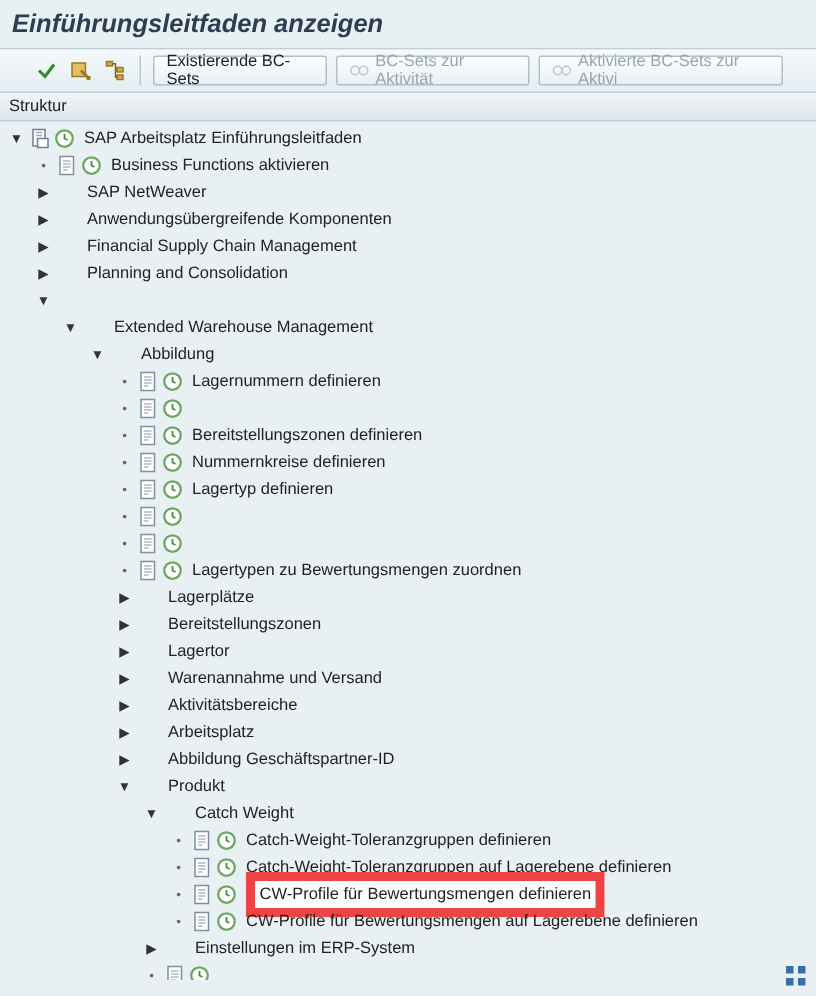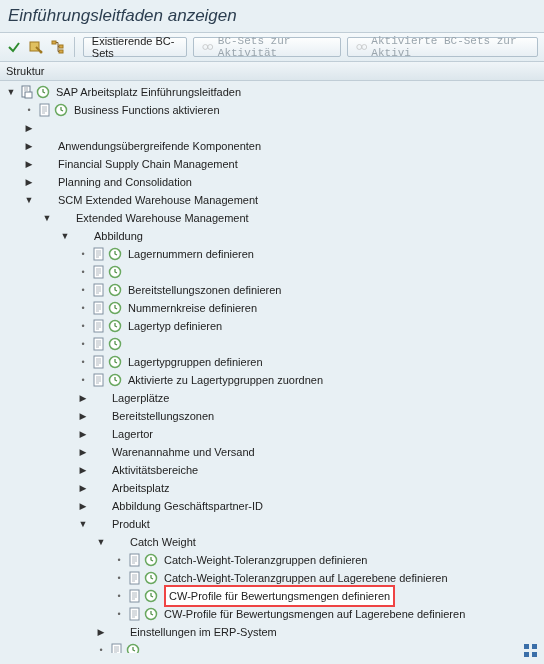--- a/index.html
+++ b/index.html
@@ -9,52 +9,52 @@
     font-size: 11px;
     background: #e8f0f4;
     color: #222;
     width: 544px;
     height: 664px;
     overflow: hidden;
     position: relative;
   }
   .title-bar {
     font-size: 17px;
-    font-weight: normal;
+    font-weight: bold;
     font-style: italic;
     padding: 6px 8px 6px 8px;
     color: #2c3e50;
     background: #e8f0f4;
   }
   .divider { border-top: 1px solid #c0cdd6; }
   .toolbar {
     display: flex;
     align-items: center;
     gap: 6px;
-    padding: 4px 6px;
+    padding: 4px 22px;
     background: linear-gradient(#f5f9fb,#e4edf2);
     border-bottom: 1px solid #c0cdd6;
   }
   .tb-icon {
     width: 18px; height: 18px;
     display: inline-flex; align-items: center; justify-content: center;
     border: 1px solid transparent;
     border-radius: 2px;
   }
   .tb-sep { width:1px; height:20px; background:#b8c6d0; margin:0 2px; }
   .tb-btn {
     display: inline-flex; align-items:center; gap:4px;
     padding: 2px 8px;
     border:1px solid #b0c0cc;
     border-radius:2px;
     background: linear-gradient(#fdfefe,#e8eff4);
     font-size:11px;
     height: 20px;
   }
-  .tb-btn.disabled { color:#9aa5ad;font-family:Liberation Mono, monospace; }
+  .tb-btn.disabled { color:#9aa5ad; }
   .tb-btn.disabled svg { filter: grayscale(100%); opacity:0.6; }
   .struct-header {
     background: linear-gradient(#f0f5f8,#dce6ec);
     border-bottom:1px solid #c0cdd6;
     padding: 3px 6px;
     font-size:11px;
   }
   .tree {
     padding: 2px 0 4px 0;
     overflow:auto;
@@ -77,21 +77,21 @@
   }
   .dot {
     width:14px; height:14px;
     display:inline-flex; align-items:center; justify-content:center;
     flex:0 0 14px;
     color:#666; font-size:9px;
   }
   .icons { display:inline-flex; align-items:center; gap:2px; margin:0 4px 0 2px; }
   .label { padding:0 2px; }
   .label.highlight {
-    border: 2px solid #ef4444;
+    border: 6px solid #ef4444;
     padding: 0 3px;
     background: #fff;
     margin-left: 2px;
   }
   .corner-icon {
     position:absolute;
     right:4px; bottom:4px;
     width:18px; height:18px;
   }
   svg { display:block; }
@@ -183,20 +183,21 @@
             <path d="M7 4 V7 L9 8" stroke="#4a8a40" stroke-width="1.2" fill="none"></path>
           </svg>
         </span>
       </span>
       <span class="label">Business Functions aktivieren</span>
     </div>
     <div class="row">
       <span class="indent" style="width: 22px;"></span>
       <span class="twisty">▶</span>
       <span style="display: inline-block; width: 20px;"></span>
+      <span class="label">SAP NetWeaver</span>
     </div>
     <div class="row">
       <span class="indent" style="width: 22px;"></span>
       <span class="twisty">▶</span>
       <span style="display: inline-block; width: 20px;"></span>
       <span class="label">Anwendungsübergreifende Komponenten</span>
     </div>
     <div class="row">
       <span class="indent" style="width: 22px;"></span>
       <span class="twisty">▶</span>
@@ -206,21 +207,20 @@
     <div class="row">
       <span class="indent" style="width: 22px;"></span>
       <span class="twisty">▶</span>
       <span style="display: inline-block; width: 20px;"></span>
       <span class="label">Planning and Consolidation</span>
     </div>
     <div class="row">
       <span class="indent" style="width: 22px;"></span>
       <span class="twisty">▼</span>
       <span style="display: inline-block; width: 20px;"></span>
-      <span class="label">SCM Extended Warehouse Management</span>
     </div>
     <div class="row">
       <span class="indent" style="width: 40px;"></span>
       <span class="twisty">▼</span>
       <span style="display: inline-block; width: 20px;"></span>
       <span class="label">Extended Warehouse Management</span>
     </div>
     <div class="row">
       <span class="indent" style="width: 58px;"></span>
       <span class="twisty">▼</span>
@@ -349,40 +349,39 @@
             <path d="M4 4h5M4 6h5M4 8h5M4 10h3" stroke="#b0b8c0"></path>
           </svg>
         </span>
         <span>
           <svg width="14" height="14" viewBox="0 0 14 14">
             <circle cx="7" cy="7" r="5.5" fill="#fff" stroke="#6aa860" stroke-width="1.5"></circle>
             <path d="M7 4 V7 L9 8" stroke="#4a8a40" stroke-width="1.2" fill="none"></path>
           </svg>
         </span>
       </span>
-      <span class="label">Lagertypgruppen definieren</span>
-    </div>
-    <div class="row">
-      <span class="indent" style="width: 76px;"></span>
-      <span class="dot">•</span>
-      <span class="icons">
-        <span>
-          <svg width="14" height="14" viewBox="0 0 14 14">
-            <rect x="2" y="1" width="9" height="12" fill="#fff" stroke="#8090a0"></rect>
-            <path d="M4 4h5M4 6h5M4 8h5M4 10h3" stroke="#b0b8c0"></path>
-          </svg>
-        </span>
-        <span>
-          <svg width="14" height="14" viewBox="0 0 14 14">
-            <circle cx="7" cy="7" r="5.5" fill="#fff" stroke="#6aa860" stroke-width="1.5"></circle>
-            <path d="M7 4 V7 L9 8" stroke="#4a8a40" stroke-width="1.2" fill="none"></path>
-          </svg>
-        </span>
-      </span>
-      <span class="label">Aktivierte zu Lagertypgruppen zuordnen</span>
+    </div>
+    <div class="row">
+      <span class="indent" style="width: 76px;"></span>
+      <span class="dot">•</span>
+      <span class="icons">
+        <span>
+          <svg width="14" height="14" viewBox="0 0 14 14">
+            <rect x="2" y="1" width="9" height="12" fill="#fff" stroke="#8090a0"></rect>
+            <path d="M4 4h5M4 6h5M4 8h5M4 10h3" stroke="#b0b8c0"></path>
+          </svg>
+        </span>
+        <span>
+          <svg width="14" height="14" viewBox="0 0 14 14">
+            <circle cx="7" cy="7" r="5.5" fill="#fff" stroke="#6aa860" stroke-width="1.5"></circle>
+            <path d="M7 4 V7 L9 8" stroke="#4a8a40" stroke-width="1.2" fill="none"></path>
+          </svg>
+        </span>
+      </span>
+      <span class="label">Lagertypen zu Bewertungsmengen zuordnen</span>
     </div>
     <div class="row">
       <span class="indent" style="width: 76px;"></span>
       <span class="twisty">▶</span>
       <span style="display: inline-block; width: 20px;"></span>
       <span class="label">Lagerplätze</span>
     </div>
     <div class="row">
       <span class="indent" style="width: 76px;"></span>
       <span class="twisty">▶</span>

